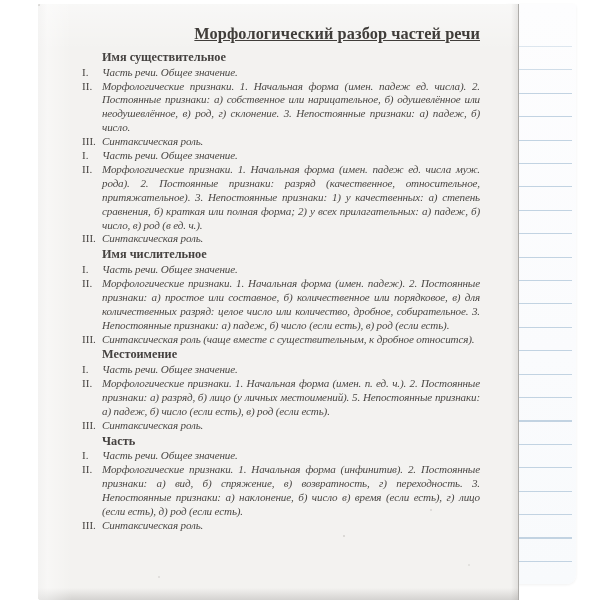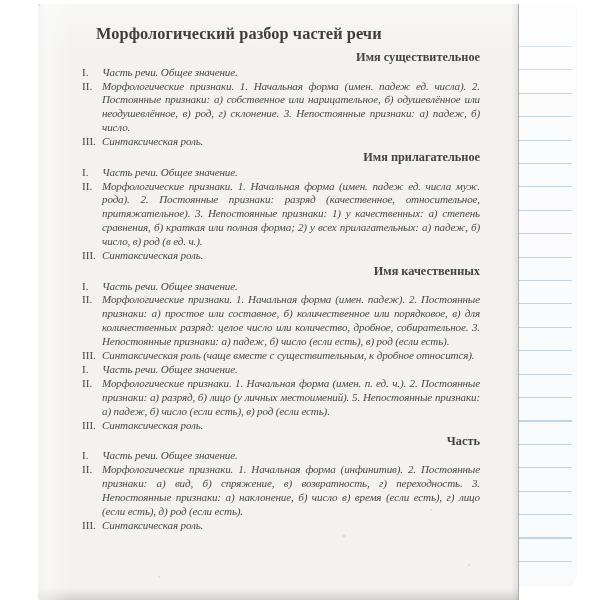--- a/index.html
+++ b/index.html
@@ -43,26 +43,26 @@
     border-top-left-radius:3px;border-bottom-left-radius:3px;
   }
 
   .content{
     position:absolute;left:44px;top:20px;width:398px;
     color:#4b4845;
   }
   .title{
     margin:0 0 6px 0;padding-left:14px;
     font-size:16.3px;line-height:20px;font-weight:bold;
-    text-align:left;color:#403d3a;letter-spacing:0.1px;
+    text-align:right;color:#403d3a;letter-spacing:0.1px;text-decoration:underline;
   }
   .heading{
     margin:1px 0;padding-left:20px;
     font-size:12.3px;line-height:14.6px;font-weight:bold;
-    text-align:right;color:#454240;
+    text-align:left;color:#454240;
   }
   .item{
     position:relative;padding-left:20px;
     font-size:11.1px;line-height:13.9px;letter-spacing:-0.15px;
     text-align:justify;
   }
   .item .num{position:absolute;left:0;top:0;letter-spacing:0;}
   .item .itext{display:block;font-style:italic;}
 
   .specks{
@@ -100,52 +100,52 @@
           <span class="num">II.</span>
           <span class="itext">Морфологические признаки. 1. Начальная форма (имен. падеж ед. числа). 2. Постоянные признаки: а) собственное или нарицательное, б) одушев­лённое или неодушевлённое, в) род, г) склонение. 3. Непостоянные при­знаки: а) падеж, б) число.</span>
         </div>
         <div class="item">
           <span class="num">III.</span>
           <span class="itext">Синтаксическая роль.</span>
         </div>
       </section>
 
       <section>
-        <h2 class="heading">Имя прилагательное</h2>
         <div class="item">
           <span class="num">I.</span>
           <span class="itext">Часть речи. Общее значение.</span>
         </div>
         <div class="item">
           <span class="num">II.</span>
           <span class="itext">Морфологические признаки. 1. Начальная форма (имен. падеж ед. числа муж. рода). 2. Постоянные признаки: разряд (качественное, относитель­ное, притяжательное). 3. Непостоянные признаки: 1) у качественных: а) степень сравнения, б) краткая или полная форма; 2) у всех прилага­тельных: а) падеж, б) число, в) род (в ед. ч.).</span>
         </div>
         <div class="item">
           <span class="num">III.</span>
           <span class="itext">Синтаксическая роль.</span>
         </div>
       </section>
 
       <section>
-        <h2 class="heading">Имя качественных</h2>
+        <h2 class="heading">Имя числительное</h2>
         <div class="item">
           <span class="num">I.</span>
           <span class="itext">Часть речи. Общее значение.</span>
         </div>
         <div class="item">
           <span class="num">II.</span>
           <span class="itext">Морфологические признаки. 1. Начальная форма (имен. падеж). 2. Посто­янные признаки: а) простое или составное, б) количественное или по­рядковое, в) для количественных разряд: целое число или количество, дробное, собирательное. 3. Непостоянные признаки: а) падеж, б) число (если есть), в) род (если есть).</span>
         </div>
         <div class="item">
           <span class="num">III.</span>
           <span class="itext">Синтаксическая роль (чаще вместе с существительным, к дробное от­носится).</span>
         </div>
       </section>
 
       <section>
+        <h2 class="heading">Местоимение</h2>
         <div class="item">
           <span class="num">I.</span>
           <span class="itext">Часть речи. Общее значение.</span>
         </div>
         <div class="item">
           <span class="num">II.</span>
           <span class="itext">Морфологические признаки. 1. Начальная форма (имен. п. ед. ч.). 2. По­стоянные признаки: а) разряд, б) лицо (у личных местоимений). 5. Не­постоянные признаки: а) падеж, б) число (если есть), в) род (если есть).</span>
         </div>
         <div class="item">
           <span class="num">III.</span>

